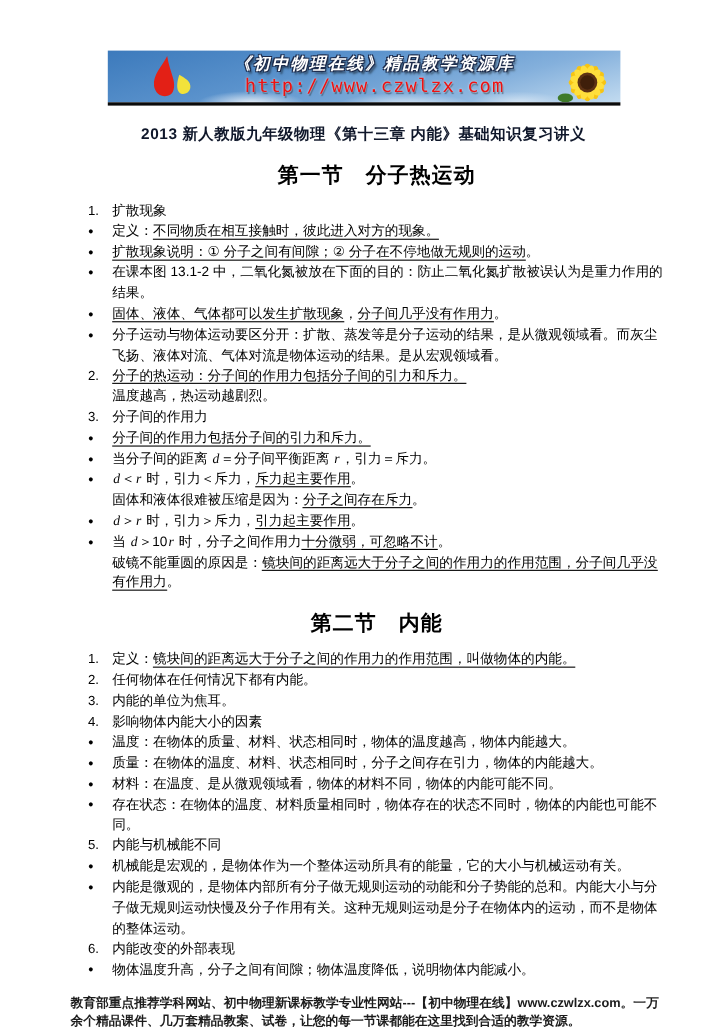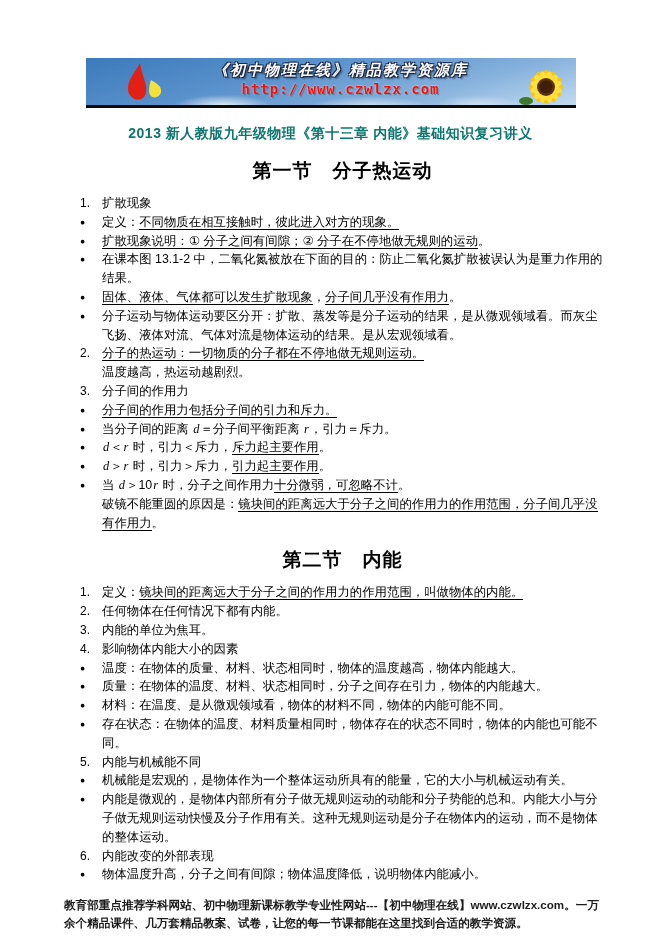--- a/index.html
+++ b/index.html
@@ -5,51 +5,50 @@
   html,body { margin:0; padding:0; background:#ffffff; }
   body {
     width:661px; height:936px; overflow:hidden; position:relative;
     font-family:"Liberation Sans","DejaVu Sans",sans-serif;
     color:#000;
   }
   .page { padding-top:42px; }
 
   
   .banner {
-    position:relative; margin:16px auto; width:466px; height:47px;
+    position:relative; margin:4px auto; width:466px; height:47px;
     border-bottom:3px solid #0b0b0b;
     background:
       radial-gradient(70px 16px at 28% 102%, rgba(255,255,255,.85), rgba(255,255,255,0) 70%),
       radial-gradient(90px 18px at 58% 108%, rgba(255,255,255,.75), rgba(255,255,255,0) 70%),
       radial-gradient(60px 14px at 80% 100%, rgba(255,255,255,.5), rgba(255,255,255,0) 70%),
       linear-gradient(165deg,#3c7abc 0%,#5a92cc 38%,#84b0dc 70%,#c2dbf0 100%);
     overflow:hidden;
-    padding-left:24px;
   }
   .banner-logo { position:absolute; left:32px; top:4px; }
   .banner-text { position:absolute; left:90px; right:70px; top:3px; text-align:center; }
   .banner-title {
     font-weight:bold; font-style:italic; font-size:15px; letter-spacing:2px;
     color:#fff;
     text-shadow:-1px -1px 0 #1c2a4a, 1px -1px 0 #1c2a4a, -1px 1px 0 #1c2a4a, 1px 1px 0 #1c2a4a, 2px 2px 2px rgba(0,0,0,.55);
     white-space:nowrap;
   }
   .banner-url {
     margin-top:1px;
     font-family:"DejaVu Sans Mono","Liberation Mono",monospace;
-    font-weight:bold; font-size:14px; letter-spacing:1px;
+    font-weight:normal; font-size:17px; letter-spacing:1px;
     color:#ee1111; text-shadow:0 0 2px rgba(255,255,255,.85), 1px 1px 1px rgba(0,0,0,.4);
     white-space:nowrap;
   }
   .banner-sunflower { position:absolute; right:0px; bottom:-8px; }
 
   
   .doc-title {
     margin-top:17px; text-align:center;
-    font-size:14px; font-weight:bold; color:#0f766e; letter-spacing:.5px;
+    font-size:14px; font-weight:bold; color:#0f172a; letter-spacing:.5px;
   }
   .sec-heading {
     text-align:center; font-size:19px; font-weight:bold; color:#000;
     margin:15px 0 10px; letter-spacing:1px;
   }
 
   
   .body-wrap { margin:12px 56px 0 80px; }
   .sec-list { margin-bottom:12px; }
   .row { display:flex; font-size:12.4px; line-height:18.8px; }
@@ -129,41 +128,45 @@
         <div class="row">
           <span class="marker bullet">●</span>
           <span class="content"><span class="u">固体、液体、气体都可以发生扩散现象</span><span>，</span><span class="u">分子间几乎没有作用力</span><span>。</span></span>
         </div>
         <div class="row">
           <span class="marker bullet">●</span>
           <span class="content"><span>分子运动与物体运动要区分开：扩散、蒸发等是分子运动的结果，是从微观领域看。而灰尘飞扬、液体对流、气体对流是物体运动的结果。是从宏观领域看。</span></span>
         </div>
         <div class="row">
           <span class="marker">2.</span>
-          <span class="content"><span class="u">分子的热运动：一切物质的分子都在不停地做无规则运动。</span></span>
+          <span class="content"><span class="u">分子的热运动：分子间的作用力包括分子间的引力和斥力。</span></span>
         </div>
         <div class="row">
           <span class="marker"></span>
           <span class="content"><span>温度越高，热运动越剧烈。</span></span>
         </div>
         <div class="row">
           <span class="marker">3.</span>
           <span class="content"><span>分子间的作用力</span></span>
         </div>
         <div class="row">
           <span class="marker bullet">●</span>
           <span class="content"><span class="u">分子间的作用力包括分子间的引力和斥力。</span></span>
         </div>
         <div class="row">
           <span class="marker bullet">●</span>
           <span class="content"><span>当分子间的距离 </span><span class="var">d</span><span>＝分子间平衡距离 </span><span class="var">r</span><span>，引力＝斥力。</span></span>
         </div>
         <div class="row">
           <span class="marker bullet">●</span>
           <span class="content"><span class="var">d</span><span>＜</span><span class="var">r</span><span> 时，引力＜斥力，</span><span class="u">斥力起主要作用</span><span>。</span></span>
+        </div>
+        <div class="row">
+          <span class="marker"></span>
+          <span class="content"><span>固体和液体很难被压缩是因为：</span><span class="u">分子之间存在斥力</span><span>。</span></span>
         </div>
         <div class="row">
           <span class="marker bullet">●</span>
           <span class="content"><span class="var">d</span><span>＞</span><span class="var">r</span><span> 时，引力＞斥力，</span><span class="u">引力起主要作用</span><span>。</span></span>
         </div>
         <div class="row">
           <span class="marker bullet">●</span>
           <span class="content"><span>当 </span><span class="var">d</span><span>＞10</span><span class="var">r</span><span> 时，分子之间作用力</span><span class="u">十分微弱，可忽略不计</span><span>。</span></span>
         </div>
         <div class="row">

